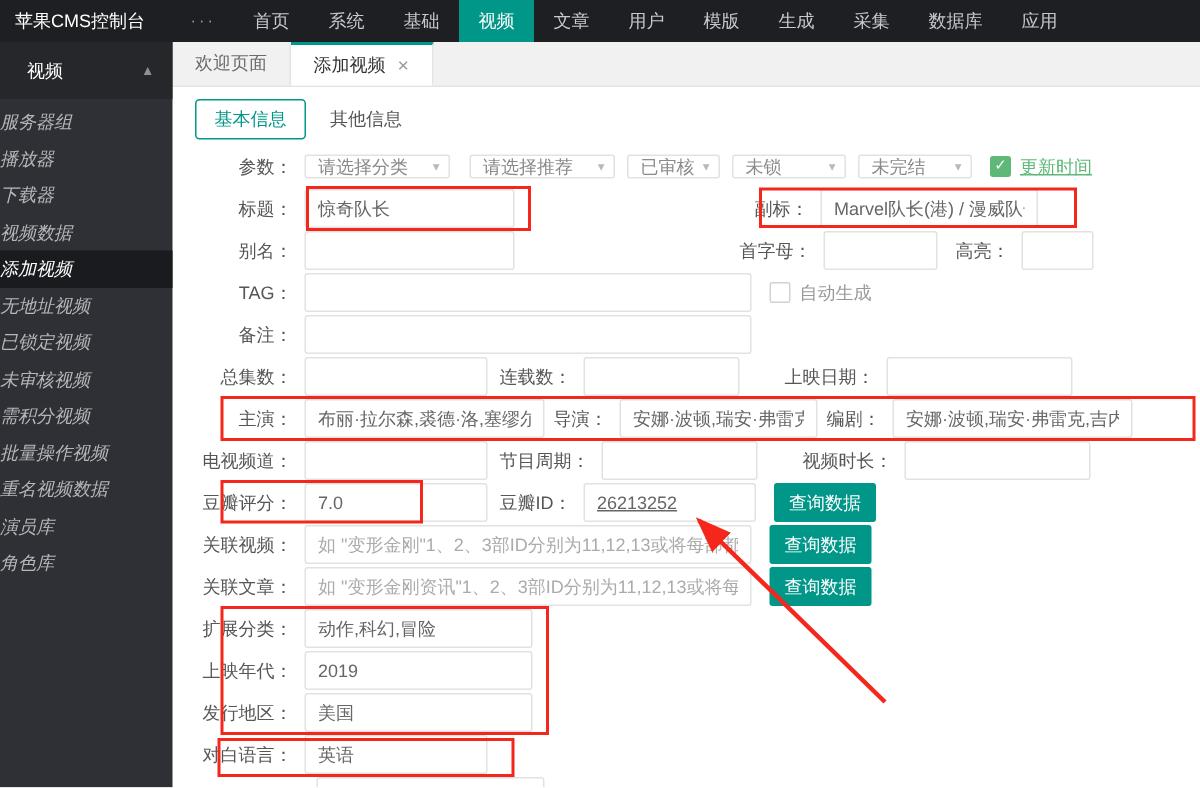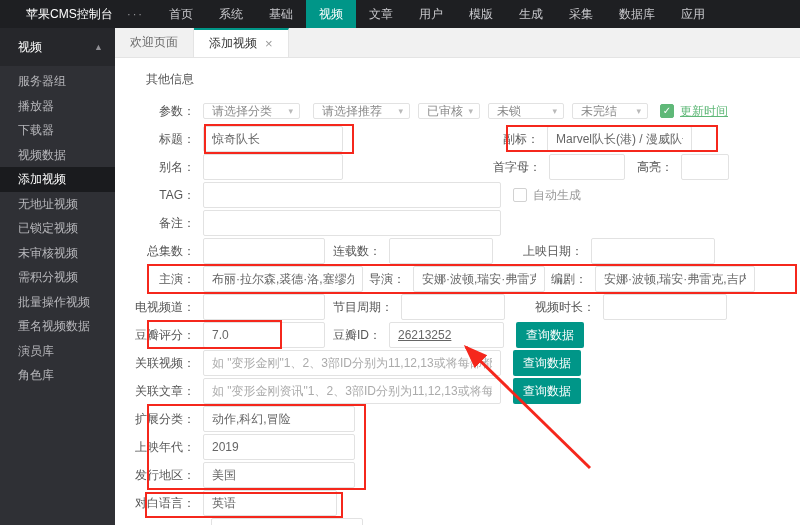--- a/index.html
+++ b/index.html
@@ -2,32 +2,32 @@
 <html><head>
 <meta charset="utf-8">
 <style>
   * { margin:0; padding:0; box-sizing:border-box; }
   html,body { width:800px; height:525px; }
   body { font-family:"Liberation Sans","DejaVu Sans",sans-serif; font-size:12px; background:#fff; overflow:hidden; }
   .screen { position:relative; width:800px; height:525px; overflow:hidden; background:#fff; }
 
   
   .topbar { position:absolute; top:0; left:0; right:0; height:28px; background:#1E1F22; display:flex; align-items:stretch; z-index:5; }
-  .brand { width:115px; display:flex; align-items:center; padding-left:26px; color:#fff; font-size:12px; }
+  .brand { width:115px; display:flex; align-items:center; padding-left:10px; color:#fff; font-size:12px; }
   .dots { display:flex; align-items:center; padding:0 12px; color:#9a9a9e; font-size:11px; letter-spacing:2px; cursor:pointer; }
   .topnav { display:flex; }
   .tn-item { display:flex; align-items:center; padding:0 13px; color:#C9C9CD; cursor:pointer; }
   .tn-item.active { background:#009688; color:#fff; }
 
   
   .sidebar { position:absolute; top:28px; left:0; bottom:0; width:115px; background:#2F3035; z-index:4; }
   .side-header { height:38px; background:#26272B; color:#fff; display:flex; align-items:center; justify-content:space-between; padding:0 12px 0 18px; cursor:pointer; }
   .side-header .caret { font-size:9px; color:#8f8f94; }
   .side-list { list-style:none; padding-top:3px; }
-  .side-item { height:24.5px; line-height:24.5px; padding-left:18px; color:#B7B7BB; cursor:pointer; white-space:nowrap; }
+  .side-item { height:24.5px; line-height:24.5px; color:#B7B7BB; cursor:pointer; white-space:nowrap;font-style:italic; }
   .side-item.active { background:#1A1B1E; color:#fff; }
 
   
   .main { position:absolute; top:28px; left:115px; right:0; bottom:0; background:#fff; }
   .tabstrip { height:30px; background:#F1F1F1; border-bottom:1px solid #E4E4E4; display:flex; }
   .tab { display:flex; align-items:center; padding:0 15px; color:#6b6b6b; border-right:1px solid #E4E4E4; cursor:pointer; }
   .tab.active { background:#fff; color:#333; border-top:2px solid #009688; }
   .tab .close { margin-left:8px; color:#9a9a9a; font-size:13px; cursor:pointer; }
 
   .content { padding-top:8px; }
@@ -103,20 +103,21 @@
         <span>欢迎页面</span>
       </div>
       <div class="tab active">
         <span>添加视频</span>
         <span class="close">×</span>
       </div>
     </div>
 
     <div class="content">
       <div class="subtabs">
+        <span class="pill">基本信息</span>
         <span class="plain-tab">其他信息</span>
       </div>
 
       <div class="form">
 
         <div class="row">
           <span class="lbl">参数：</span>
           <div class="select" style="width:97px">
             <span>请选择分类</span>
             <span class="caret">▾</span>
@@ -228,21 +229,21 @@
           <input class="ipt" style="width: 152px;" value="2019">
         </div>
 
         <div class="row">
           <span class="lbl">发行地区：</span>
           <input class="ipt" style="width: 152px;" value="美国">
         </div>
 
         <div class="row">
           <span class="lbl">对白语言：</span>
-          <input class="ipt" style="width: 134px;" value="英语">
+          <input class="ipt" style="width: 122px;" value="英语">
         </div>
 
         <div class="row">
           <input class="ipt" style="width: 152px; margin-left: 96px;">
         </div>
 
       </div>
     </div>
   </main>
 

